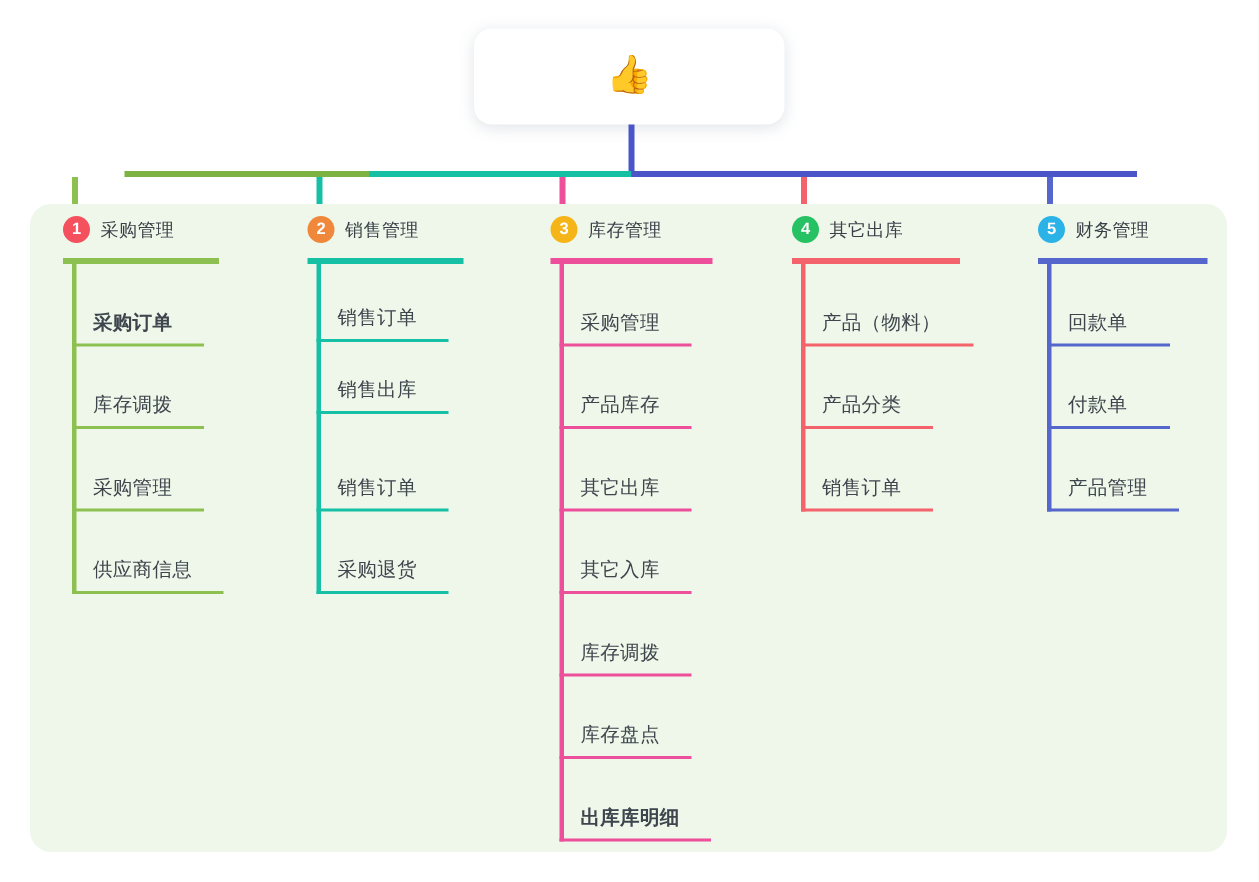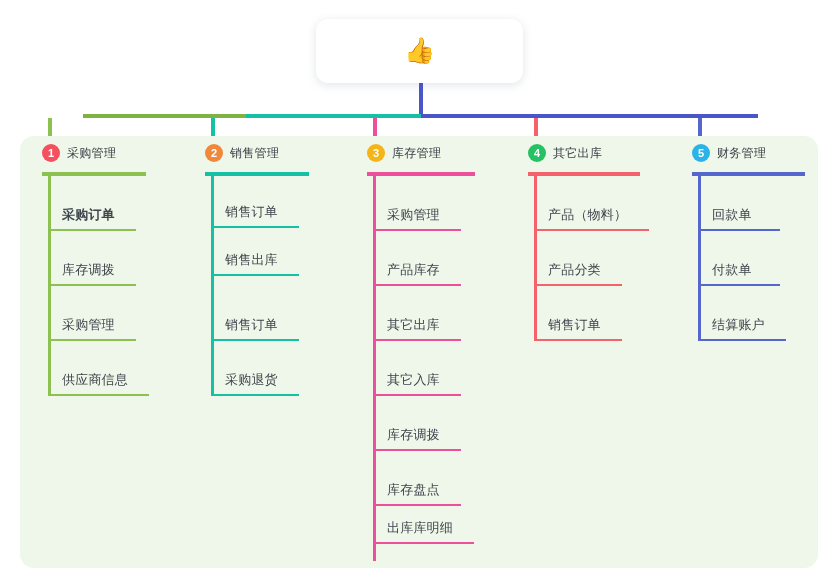--- a/index.html
+++ b/index.html
@@ -203,21 +203,21 @@
             <div class="item-underline" style="width: 88px; background: rgb(238, 79, 155);"></div>
           </div>
           <div class="item" style="top: 275px; width: 88px;">
             <span class="item-label">库存调拨</span>
             <div class="item-underline" style="width: 88px; background: rgb(238, 79, 155);"></div>
           </div>
           <div class="item" style="top: 330px; width: 88px;">
             <span class="item-label">库存盘点</span>
             <div class="item-underline" style="width: 88px; background: rgb(238, 79, 155);"></div>
           </div>
-          <div class="item" style="top: 368px; width: 101px;">
+          <div class="item" style="top: 385px; width: 101px; font-weight: bold;">
             <span class="item-label">出库库明细</span>
             <div class="item-underline" style="width: 101px; background: rgb(238, 79, 155);"></div>
           </div>
         </div>
         <div class="col" style="left: 508px;">
           <div class="col-head">
             <span class="badge" style="background: rgb(37, 193, 98);">4</span>
             <span class="col-title">其它出库</span>
           </div>
           <div class="col-underline" style="width: 112px; background: rgb(244, 98, 107);"></div>
@@ -244,20 +244,20 @@
           <div class="spine" style="background: rgb(85, 102, 204); height: 165px;"></div>
           <div class="item" style="top: 55px; width: 82px;">
             <span class="item-label">回款单</span>
             <div class="item-underline" style="width: 82px; background: rgb(85, 102, 204);"></div>
           </div>
           <div class="item" style="top: 110px; width: 82px;">
             <span class="item-label">付款单</span>
             <div class="item-underline" style="width: 82px; background: rgb(85, 102, 204);"></div>
           </div>
           <div class="item" style="top: 165px; width: 88px;">
-            <span class="item-label">结算账户</span>
+            <span class="item-label">产品管理</span>
             <div class="item-underline" style="width: 88px; background: rgb(85, 102, 204);"></div>
           </div>
         </div>
       </div>
   </div>
 
 </div>
 
 </body></html>

